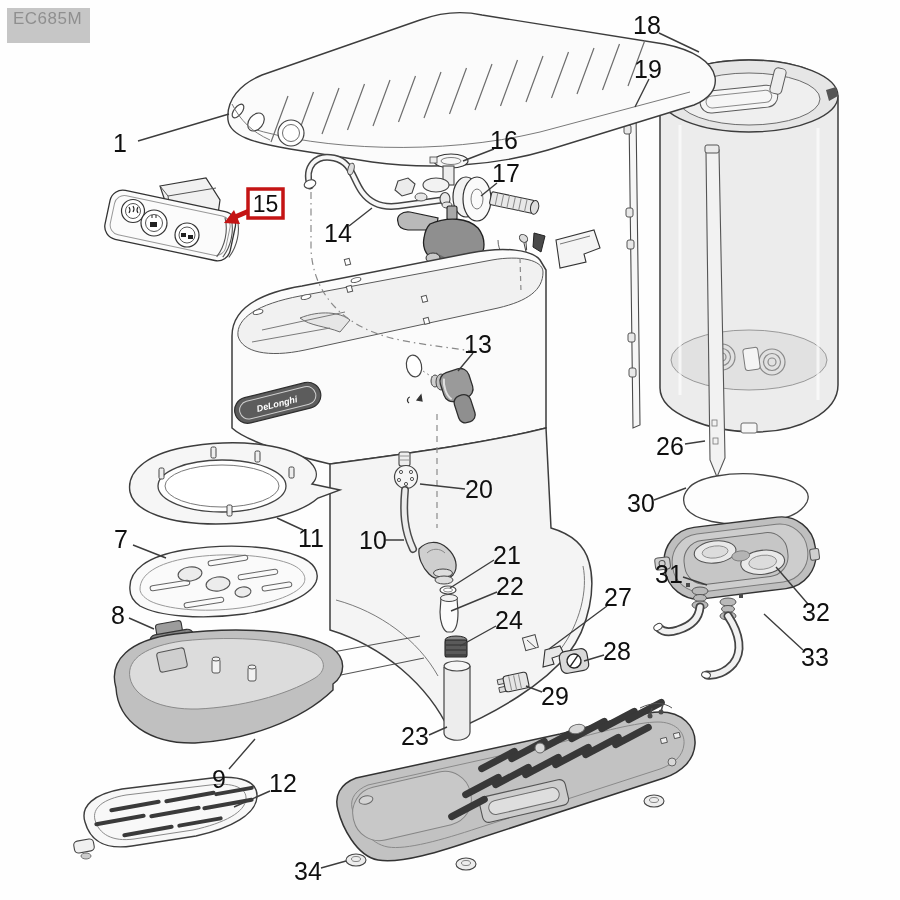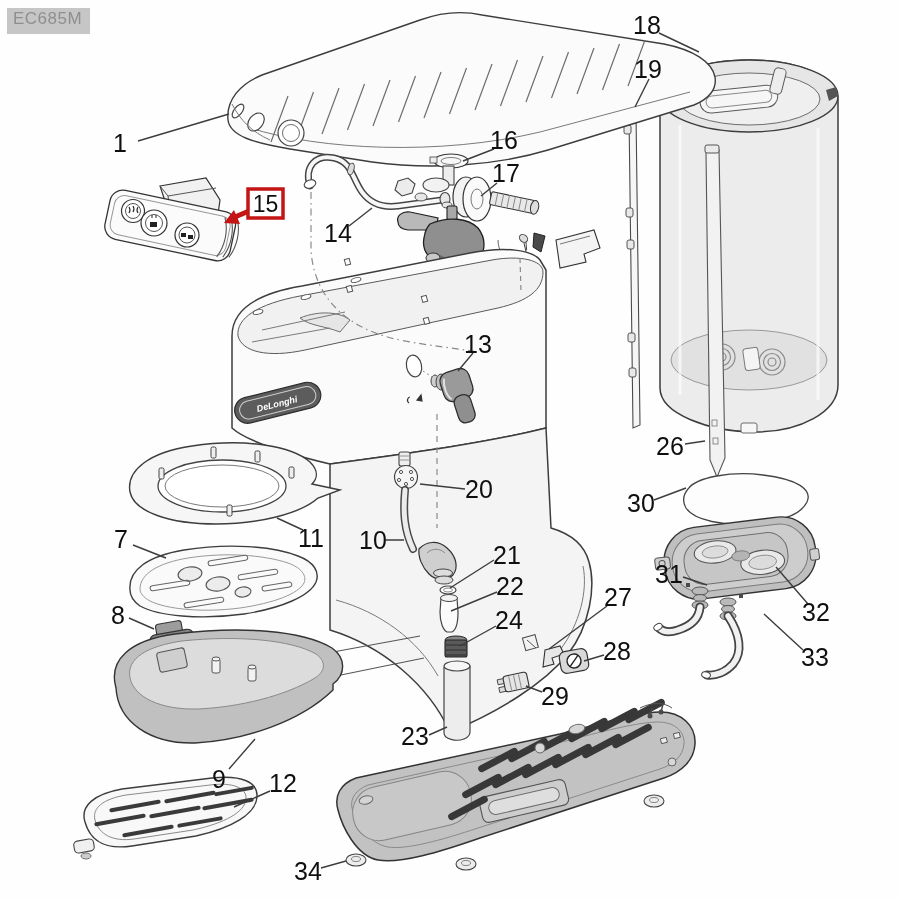--- a/index.html
+++ b/index.html
@@ -1,19 +1,19 @@
 <!DOCTYPE html>
 <html><head>
 <meta charset="utf-8">
 <style>
   html,body{margin:0;padding:0;background:#fff;}
   .stage{position:relative;width:900px;height:900px;background:#fefefe;overflow:hidden;
          font-family:"Liberation Sans", sans-serif;}
   .model-tag{position:absolute;left:7px;top:8px;background:#c6c6c6;color:#8f8f8f;
-             font-size:17px;font-weight:400;letter-spacing:.5px;padding:1px 8px 5px 6px;}
+             font-size:17px;font-weight:400;letter-spacing:.5px;padding:1px 8px 14px 6px;}
   svg{position:absolute;left:0;top:0;}
   .ln{stroke:#3d3d3d;stroke-width:1.4;fill:none;}
   .lt{stroke:#7a7a7a;stroke-width:1;fill:none;}
   .wfill{fill:#fbfbfb;stroke:#3d3d3d;stroke-width:1.4;}
   .plabel{font:25px "Liberation Sans", sans-serif;fill:#0f0f0f;}
   .hlabel{font:23px "Liberation Sans", sans-serif;fill:#0f0f0f;}
   .badge-text{font:italic bold 9px "Liberation Sans", sans-serif;fill:#fff;}
 </style>
 </head>
 <body>

